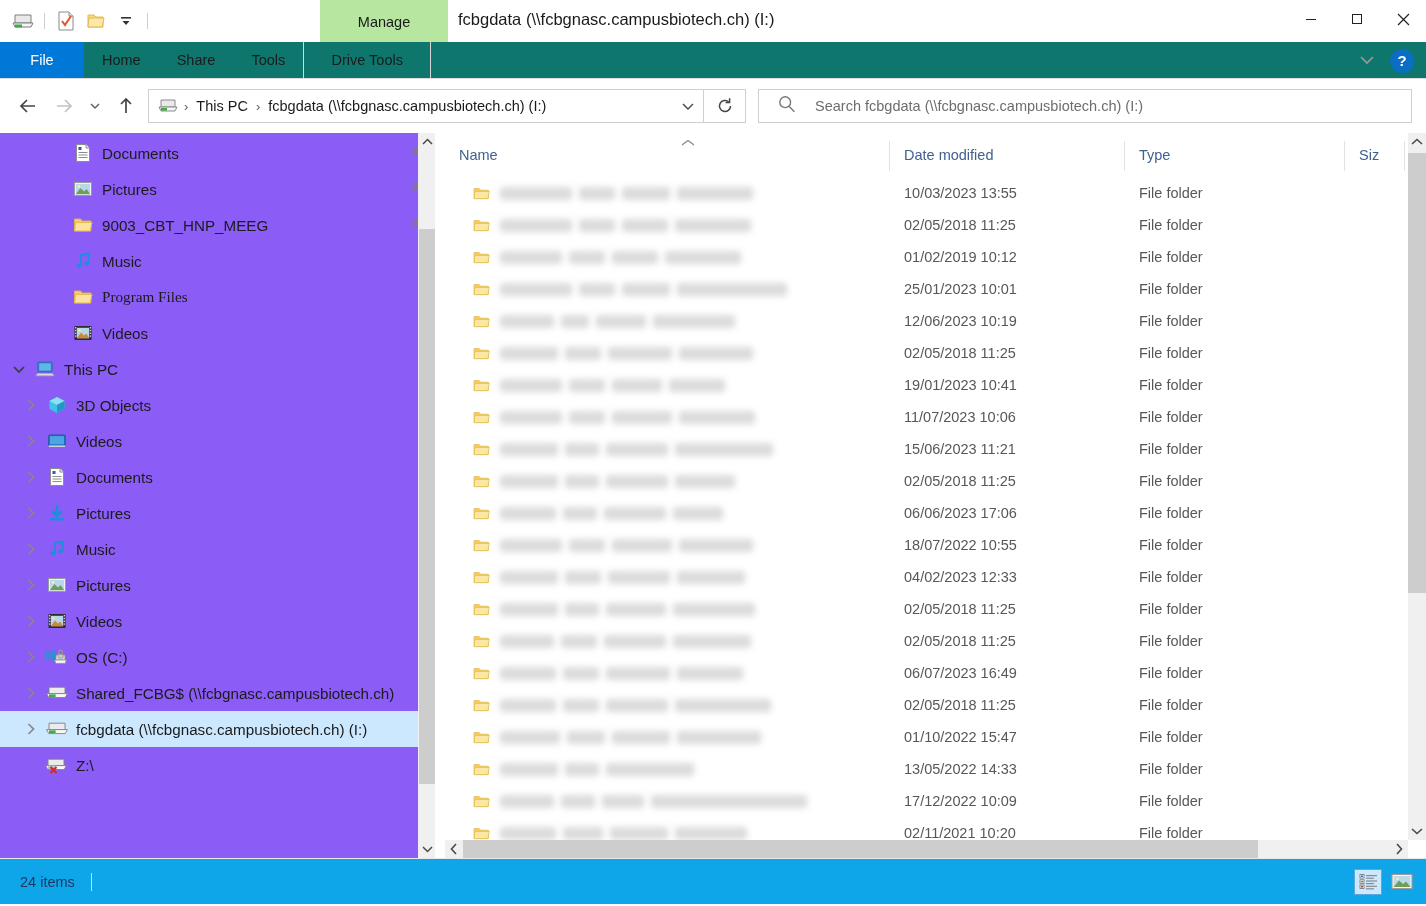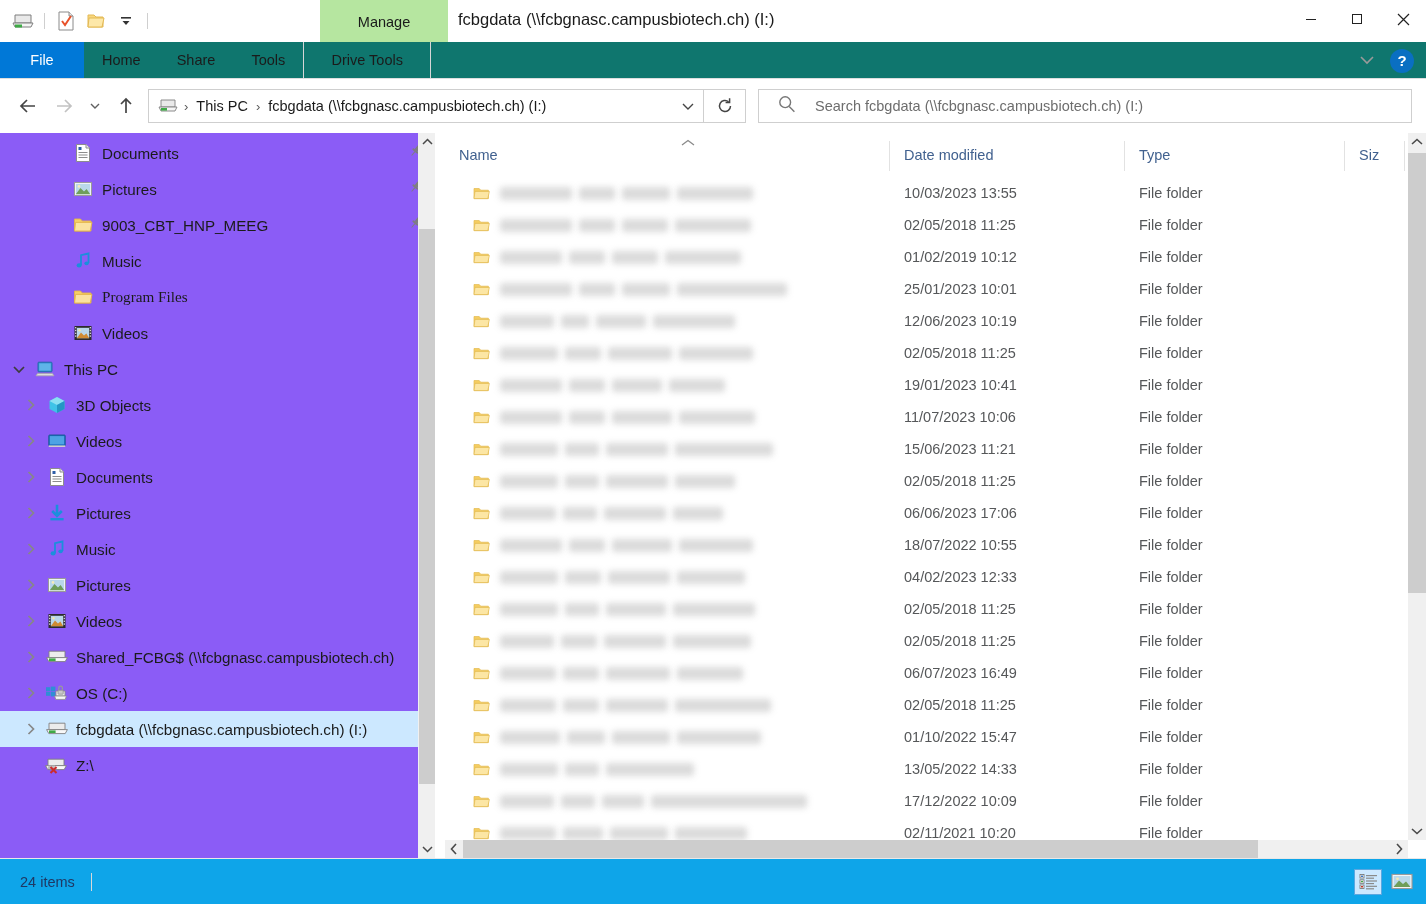--- a/index.html
+++ b/index.html
@@ -732,47 +732,47 @@
           </span>
           <span class="tlabel">Videos</span>
         </div>
         <div class="titem" style="padding-left: 18px;">
           <span class="twist">
             <svg width="10" height="14" viewBox="0 0 10 14">
               <path d="M2.5 2 L7.5 7 L2.5 12" fill="none" stroke="#878787" stroke-width="1.7"></path>
             </svg>
           </span>
           <span class="tico">
-            <svg width="24" height="18" viewBox="0 0 24 18">
-              <path d="M4 3.2 L20 3.2 L20 9.6 L4 9.6 Z" fill="#ececec" stroke="#7f7f7f" stroke-width="0.9"></path>
-              <path d="M1.6 9.6 L22.4 9.6 L20.2 13.6 L3.8 13.6 Z" fill="#f8f8f8" stroke="#7f7f7f" stroke-width="0.9"></path>
-              <rect x="4" y="10.4" width="6.6" height="2.6" fill="#3faa46"></rect>
-            </svg>
-          </span>
-          <span class="tlabel">Shared_FCBG$ (\\fcbgnasc.campusbiotech.ch)</span>
-        </div>
-        <div class="titem" style="padding-left: 18px;">
-          <span class="twist">
-            <svg width="10" height="14" viewBox="0 0 10 14">
-              <path d="M2.5 2 L7.5 7 L2.5 12" fill="none" stroke="#878787" stroke-width="1.7"></path>
-            </svg>
-          </span>
-          <span class="tico">
             <svg width="24" height="20" viewBox="0 0 24 20">
               <rect x="1" y="4.2" width="4.2" height="4" fill="#2f8fd4"></rect>
               <rect x="5.8" y="3.6" width="4.6" height="4.6" fill="#2f8fd4"></rect>
               <rect x="1" y="8.8" width="4.2" height="4" fill="#2f8fd4"></rect>
               <rect x="5.8" y="8.8" width="4.6" height="4.6" fill="#2f8fd4"></rect>
               <path d="M11 8 L20 8 L20 13 L11 13 Z" fill="#eaeaea" stroke="#8b8b8b" stroke-width="0.8"></path>
               <path d="M9.6 13 L21.4 13 L20.2 16.4 L10.8 16.4 Z" fill="#f6f6f6" stroke="#8b8b8b" stroke-width="0.8"></path>
               <path d="M13.2 5 a2.4 2.4 0 0 1 4.8 0 L18 7.8 L16.8 7.8 L16.8 5 a1.2 1.2 0 0 0 -2.4 0 L14.4 7.8 L13.2 7.8 Z" fill="#9b9b9b"></path>
               <rect x="13" y="7.2" width="5.2" height="4" rx="0.6" fill="#c9c9c9" stroke="#8b8b8b" stroke-width="0.7"></rect>
             </svg>
           </span>
           <span class="tlabel">OS (C:)</span>
+        </div>
+        <div class="titem" style="padding-left: 18px;">
+          <span class="twist">
+            <svg width="10" height="14" viewBox="0 0 10 14">
+              <path d="M2.5 2 L7.5 7 L2.5 12" fill="none" stroke="#878787" stroke-width="1.7"></path>
+            </svg>
+          </span>
+          <span class="tico">
+            <svg width="24" height="18" viewBox="0 0 24 18">
+              <path d="M4 3.2 L20 3.2 L20 9.6 L4 9.6 Z" fill="#ececec" stroke="#7f7f7f" stroke-width="0.9"></path>
+              <path d="M1.6 9.6 L22.4 9.6 L20.2 13.6 L3.8 13.6 Z" fill="#f8f8f8" stroke="#7f7f7f" stroke-width="0.9"></path>
+              <rect x="4" y="10.4" width="6.6" height="2.6" fill="#3faa46"></rect>
+            </svg>
+          </span>
+          <span class="tlabel">Shared_FCBG$ (\\fcbgnasc.campusbiotech.ch)</span>
         </div>
         <div class="titem sel" style="padding-left: 18px;">
           <span class="twist">
             <svg width="10" height="14" viewBox="0 0 10 14">
               <path d="M2.5 2 L7.5 7 L2.5 12" fill="none" stroke="#878787" stroke-width="1.7"></path>
             </svg>
           </span>
           <span class="tico">
             <svg width="24" height="18" viewBox="0 0 24 18">
               <path d="M4 3.2 L20 3.2 L20 9.6 L4 9.6 Z" fill="#ececec" stroke="#7f7f7f" stroke-width="0.9"></path>

